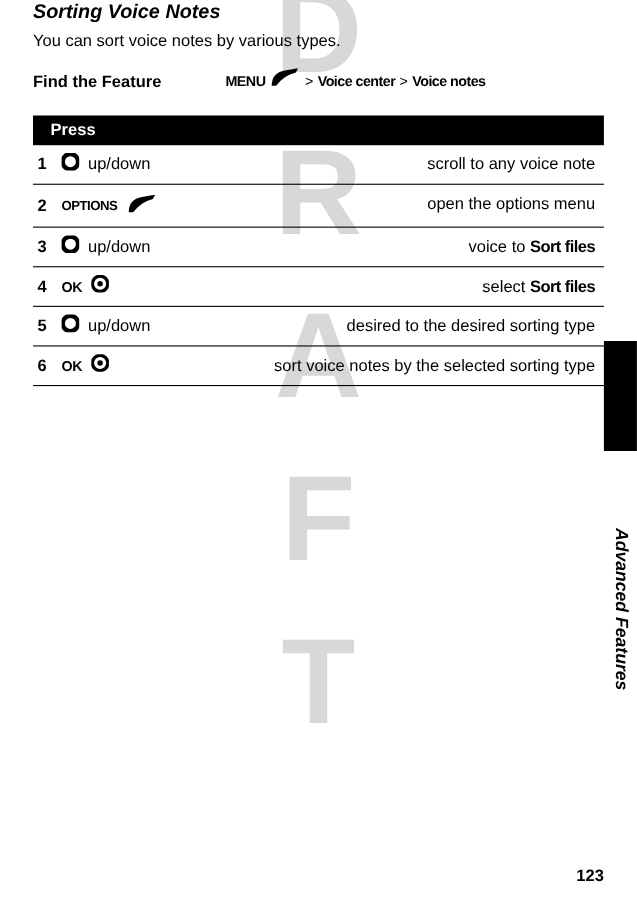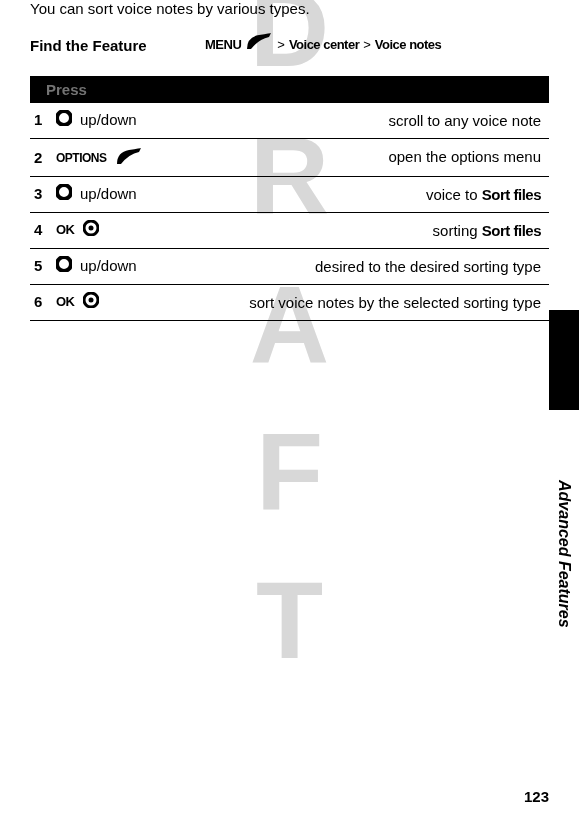--- a/index.html
+++ b/index.html
@@ -84,21 +84,21 @@
       vertical-align: middle;
     }
     
     .table-container {
       width: 100%;
     }
     
     .table-header {
       display: flex;
       background: #000;
-      color: #737373;
+      color: #ffffff;
       font-weight: bold;
       font-size: 15px;
     }
     
     .col-press {
       width: 185px;
       padding: 5px 16px;
     }
     
     .col-to {
@@ -177,20 +177,21 @@
     .nav-circle {
       display: inline-block;
     }
   </style>
 </head>
 <body>
 
 <div class="watermark">DRAFT</div>
 
 <div class="content">
+  <h2 class="section-title">Sorting Voice Notes</h2>
   <p class="intro-text">You can sort voice notes by various types.</p>
 
   <div class="feature-row">
     <div class="find-feature">Find the Feature</div>
     <div class="feature-path">
       <span class="bold-condensed">MENU</span>
       <span class="key-icon">
         <svg width="28" height="20" viewBox="0 0 28 20">
           <path d="M 2 18 Q 2 6 14 4 Q 26 2 26 2 L 24 6 Q 14 8 6 18 Z" fill="#000"></path>
           <circle cx="5" cy="15" r="2" fill="#000"></circle>
@@ -255,21 +256,21 @@
         <span class="step-num">4</span>
         <span class="ok-label">OK</span>
         <span class="nav-circle">
           <svg width="16" height="16" viewBox="0 0 16 16">
               <circle cx="8" cy="8" r="7" fill="none" stroke="#000" stroke-width="3"></circle>
               <circle cx="8" cy="8" r="2.5" fill="#000"></circle>
             </svg>
         </span>
       </div>
       <div class="col-to">
-        <span>sorting </span><span class="bold-condensed">Sort files</span>
+        <span>select </span><span class="bold-condensed">Sort files</span>
       </div>
     </div>
 
     <div class="table-row">
       <div class="col-press">
         <span class="step-num">5</span>
         <span class="nav-circle">
           <svg width="16" height="16" viewBox="0 0 16 16">
               <circle cx="8" cy="8" r="7" fill="none" stroke="#000" stroke-width="4"></circle>
             </svg>

